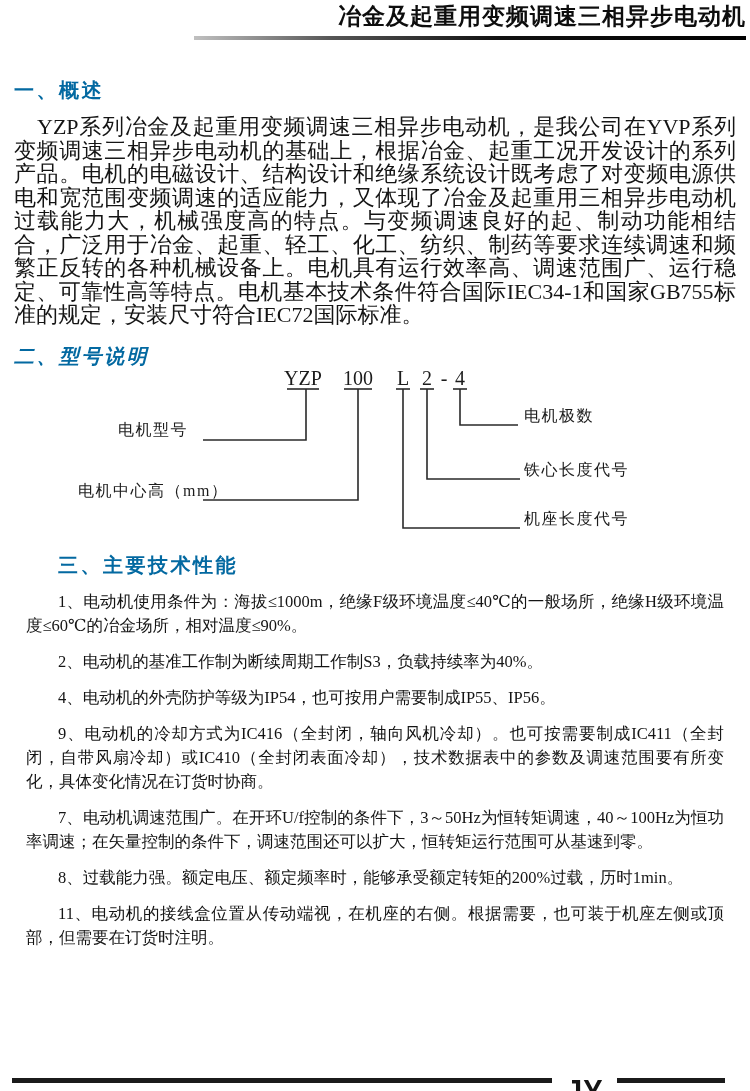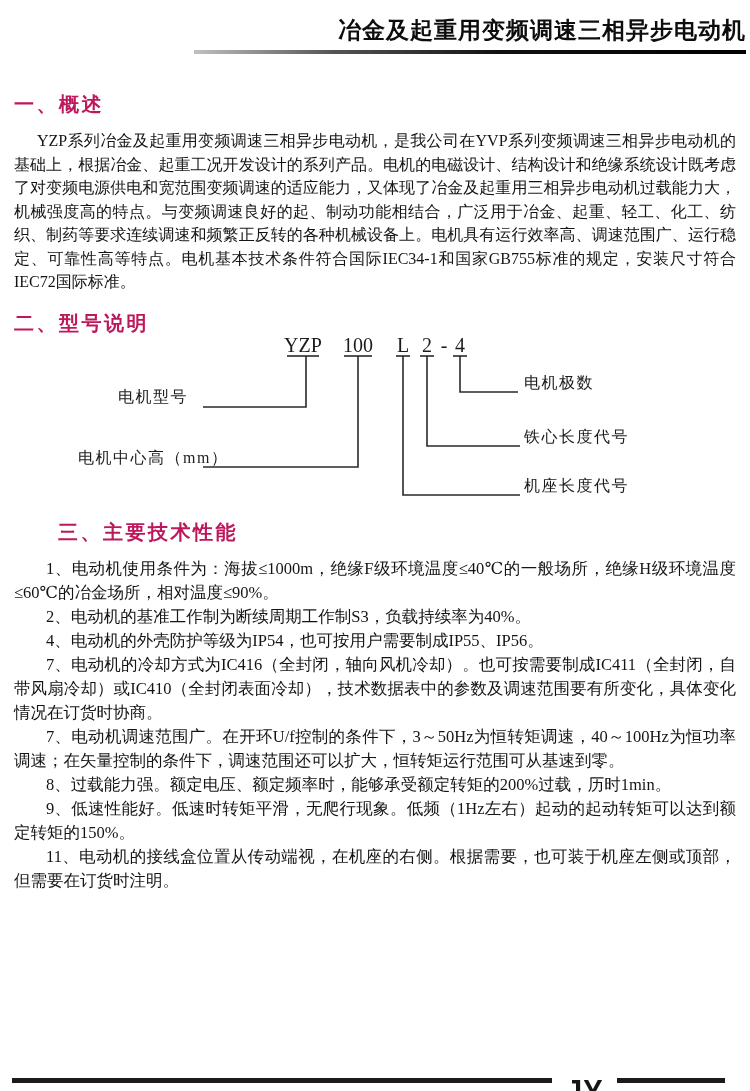--- a/index.html
+++ b/index.html
@@ -7,57 +7,57 @@
     position:relative;
     width:750px;height:1091px;
     margin:0 auto;
     background:#ffffff;
     font-family:"Liberation Serif","DejaVu Serif",serif;
     color:#111;
     overflow:hidden;
     box-sizing:border-box;
     padding:0 14px;
   }
-  header{padding:17px 2px 0 0;margin-right:-12px;}
+  header{padding:3px 2px 0 0;margin-right:-12px;}
   .doc-title{
     text-align:right;
     font-family:"Liberation Sans","DejaVu Sans",sans-serif;
     font-weight:bold;
     font-size:23px;line-height:26px;
     letter-spacing:1px;
     color:#0d0d0d;
   }
   .title-rule{
     height:4px;margin-top:7px;margin-left:180px;
     background:linear-gradient(to right,#c0c0c0,#555 25%,#111 55%,#000);
   }
   h2{
     margin:0;
     font-family:"Liberation Sans","DejaVu Sans",sans-serif;
     font-weight:bold;font-size:20px;line-height:24px;
-    letter-spacing:2.5px;color:#be185d;
+    letter-spacing:2.5px;color:#0369a1;
   }
   h2.overview{margin-top:38px;}
-  h2.model{margin-top:17px;}
+  h2.model{margin-top:17px;font-style:italic;}
   h2.performance{margin-top:14px;margin-left:44px;}
   .body-par{
     margin:13px 0 0 0;
-    font-size:16px;line-height:23.5px;
+    font-size:22px;line-height:23.5px;
     text-align:justify;
     text-indent:23px;
     color:#141414;
   }
   .model-diagram{display:block;margin-top:3px;}
   .model-diagram text{fill:#1c1c1c;}
   .model-diagram .code{font-family:"Liberation Serif","DejaVu Serif",serif;font-size:20px;}
   .model-diagram .lbl{font-family:"Liberation Serif","DejaVu Serif",serif;font-size:16px;letter-spacing:1.5px;}
   .model-diagram line,.model-diagram polyline{stroke:#2a2a2a;stroke-width:1.6;fill:none;}
   .items{margin-top:13px;}
   .items p{
-    margin:0;
+    margin:12px;
     font-size:16.5px;line-height:24px;
     text-align:justify;
     text-indent:32px;
     color:#141414;
   }
   footer{position:absolute;left:0;top:1042px;width:750px;}
   .footer-rule-row{display:flex;align-items:flex-start;padding-left:12px;margin-top:36px;}
   .frule{display:inline-block;height:5px;background:#1b1b1b;}
   .frule.left{width:540px;}
   .frule.right{width:108px;}
@@ -116,24 +116,23 @@
     <text class="lbl" x="510" y="104">铁心长度代号</text>
     <text class="lbl" x="510" y="153">机座长度代号</text>
   </svg>
 
   <h2 class="performance">三、主要技术性能</h2>
 
   <div class="items">
     <p>1、电动机使用条件为：海拔≤1000m，绝缘F级环境温度≤40℃的一般场所，绝缘H级环境温度≤60℃的冶金场所，相对温度≤90%。</p>
     <p>2、电动机的基准工作制为断续周期工作制S3，负载持续率为40%。</p>
     <p>4、电动机的外壳防护等级为IP54，也可按用户需要制成IP55、IP56。</p>
-    <p>7、电动机的冷却方式为IC416（全封闭，轴向风机冷却）。也可按需要制成IC411（全封闭，自带风扇冷却）或IC410（全封闭表面冷却），技术数据表中的参数及调速范围要有所变化，具体变化情况在订货时协商。</p>
+    <p>9、电动机的冷却方式为IC416（全封闭，轴向风机冷却）。也可按需要制成IC411（全封闭，自带风扇冷却）或IC410（全封闭表面冷却），技术数据表中的参数及调速范围要有所变化，具体变化情况在订货时协商。</p>
     <p>7、电动机调速范围广。在开环U/f控制的条件下，3～50Hz为恒转矩调速，40～100Hz为恒功率调速；在矢量控制的条件下，调速范围还可以扩大，恒转矩运行范围可从基速到零。</p>
     <p>8、过载能力强。额定电压、额定频率时，能够承受额定转矩的200%过载，历时1min。</p>
-    <p>9、低速性能好。低速时转矩平滑，无爬行现象。低频（1Hz左右）起动的起动转矩可以达到额定转矩的150%。</p>
     <p>11、电动机的接线盒位置从传动端视，在机座的右侧。根据需要，也可装于机座左侧或顶部，但需要在订货时注明。</p>
   </div>
 
   <footer>
     <div class="footer-rule-row">
       <span class="frule left"></span>
       <span class="jy">JY</span>
       <span class="frule right"></span>
     </div>
     <div class="pageno">· 61 ·</div>

